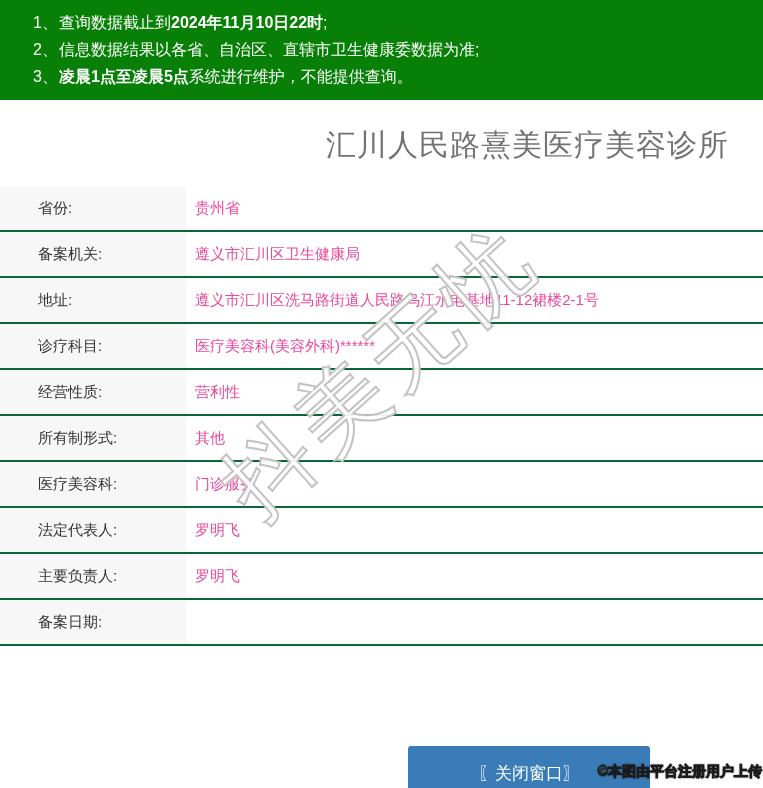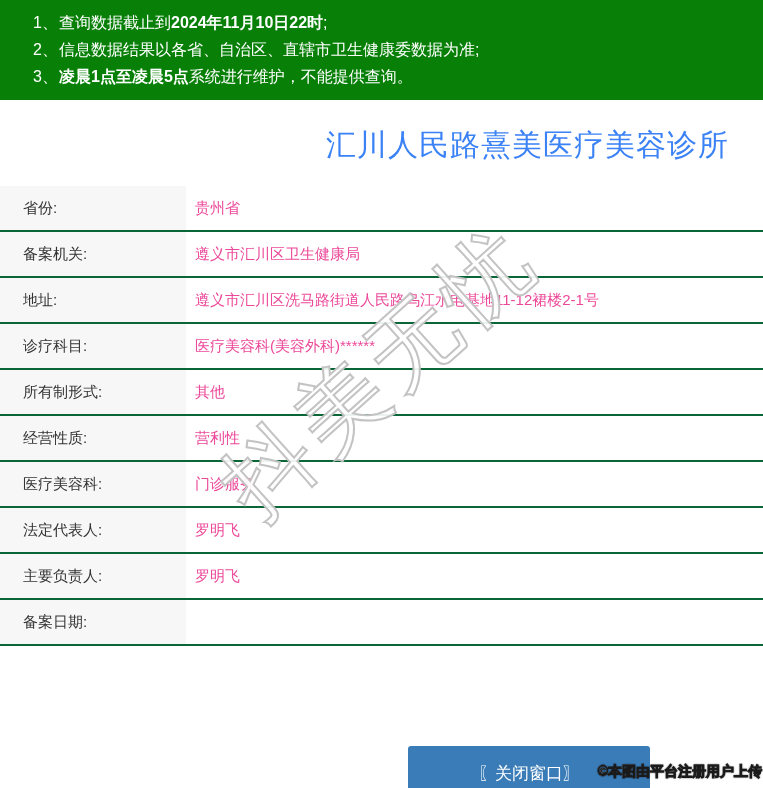--- a/index.html
+++ b/index.html
@@ -31,41 +31,41 @@
   }
   .notice-num { width: 26px; flex: 0 0 auto; }
   .notice-bold { font-weight: bold; }
 
   
   .clinic-title {
     position: absolute;
     top: 125px; left: 292px; right: 0;
     text-align: center;
     font-size: 30px;
-    color: #3b82f6;
+    color: #737373;
     letter-spacing: 1px;
     white-space: nowrap;
   }
 
   
   .info-table {
     position: absolute;
     top: 186px; left: 0;
     width: 763px;
   }
   .info-row {
     display: flex;
     height: 46px;
     border-bottom: 2px solid #0a6636;
   }
   .info-label {
     width: 186px; flex: 0 0 auto;
     background: #f7f7f7;
     display: flex; align-items: center;
-    padding-left: 23px;
+    padding-left: 38px;
     font-size: 15px;
     color: #333;
   }
   .info-value {
     flex: 1;
     background: #fff;
     display: flex; align-items: center;
     padding-left: 9px;
     font-size: 15px;
     color: #ec4899;
@@ -147,26 +147,26 @@
     </div>
     <div class="info-row">
       <div class="info-label">地址:</div>
       <div class="info-value">遵义市汇川区洗马路街道人民路乌江水电基地11-12裙楼2-1号</div>
     </div>
     <div class="info-row">
       <div class="info-label">诊疗科目:</div>
       <div class="info-value">医疗美容科(美容外科)******</div>
     </div>
     <div class="info-row">
+      <div class="info-label">经营性质:</div>
+      <div class="info-value">营利性</div>
+    </div>
+    <div class="info-row">
       <div class="info-label">所有制形式:</div>
       <div class="info-value">其他</div>
-    </div>
-    <div class="info-row">
-      <div class="info-label">经营性质:</div>
-      <div class="info-value">营利性</div>
     </div>
     <div class="info-row">
       <div class="info-label">医疗美容科:</div>
       <div class="info-value">门诊服务</div>
     </div>
     <div class="info-row">
       <div class="info-label">法定代表人:</div>
       <div class="info-value">罗明飞</div>
     </div>
     <div class="info-row">

